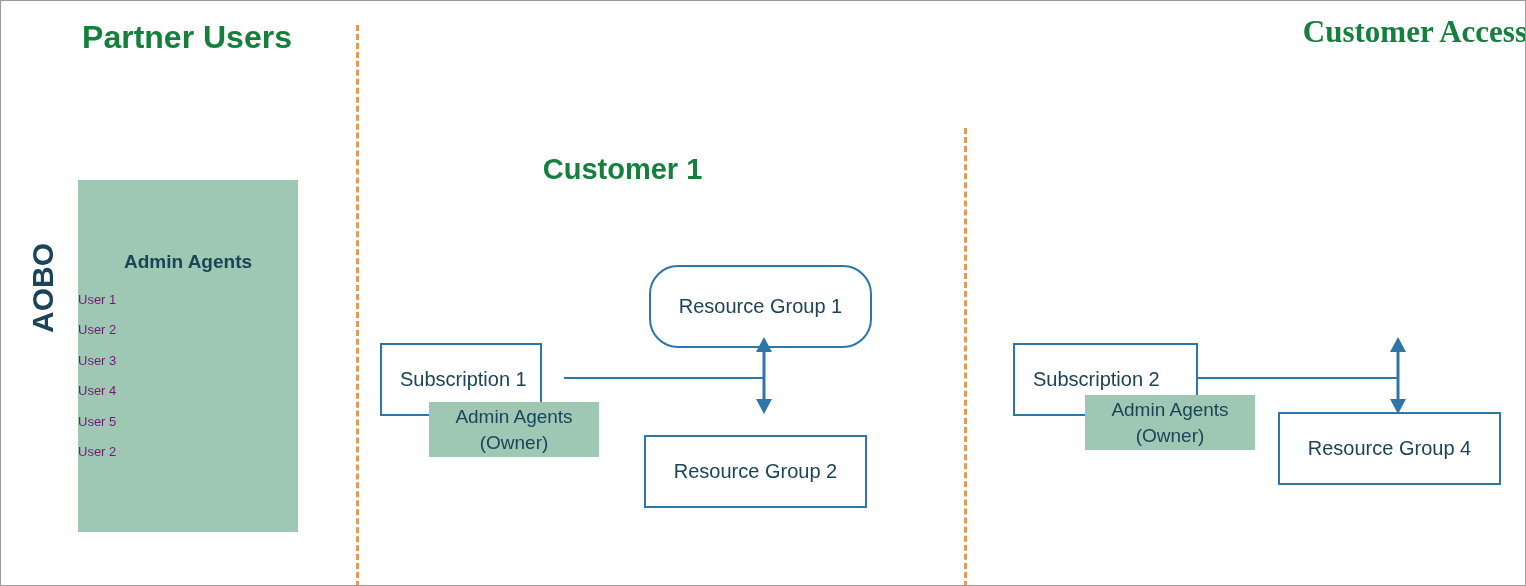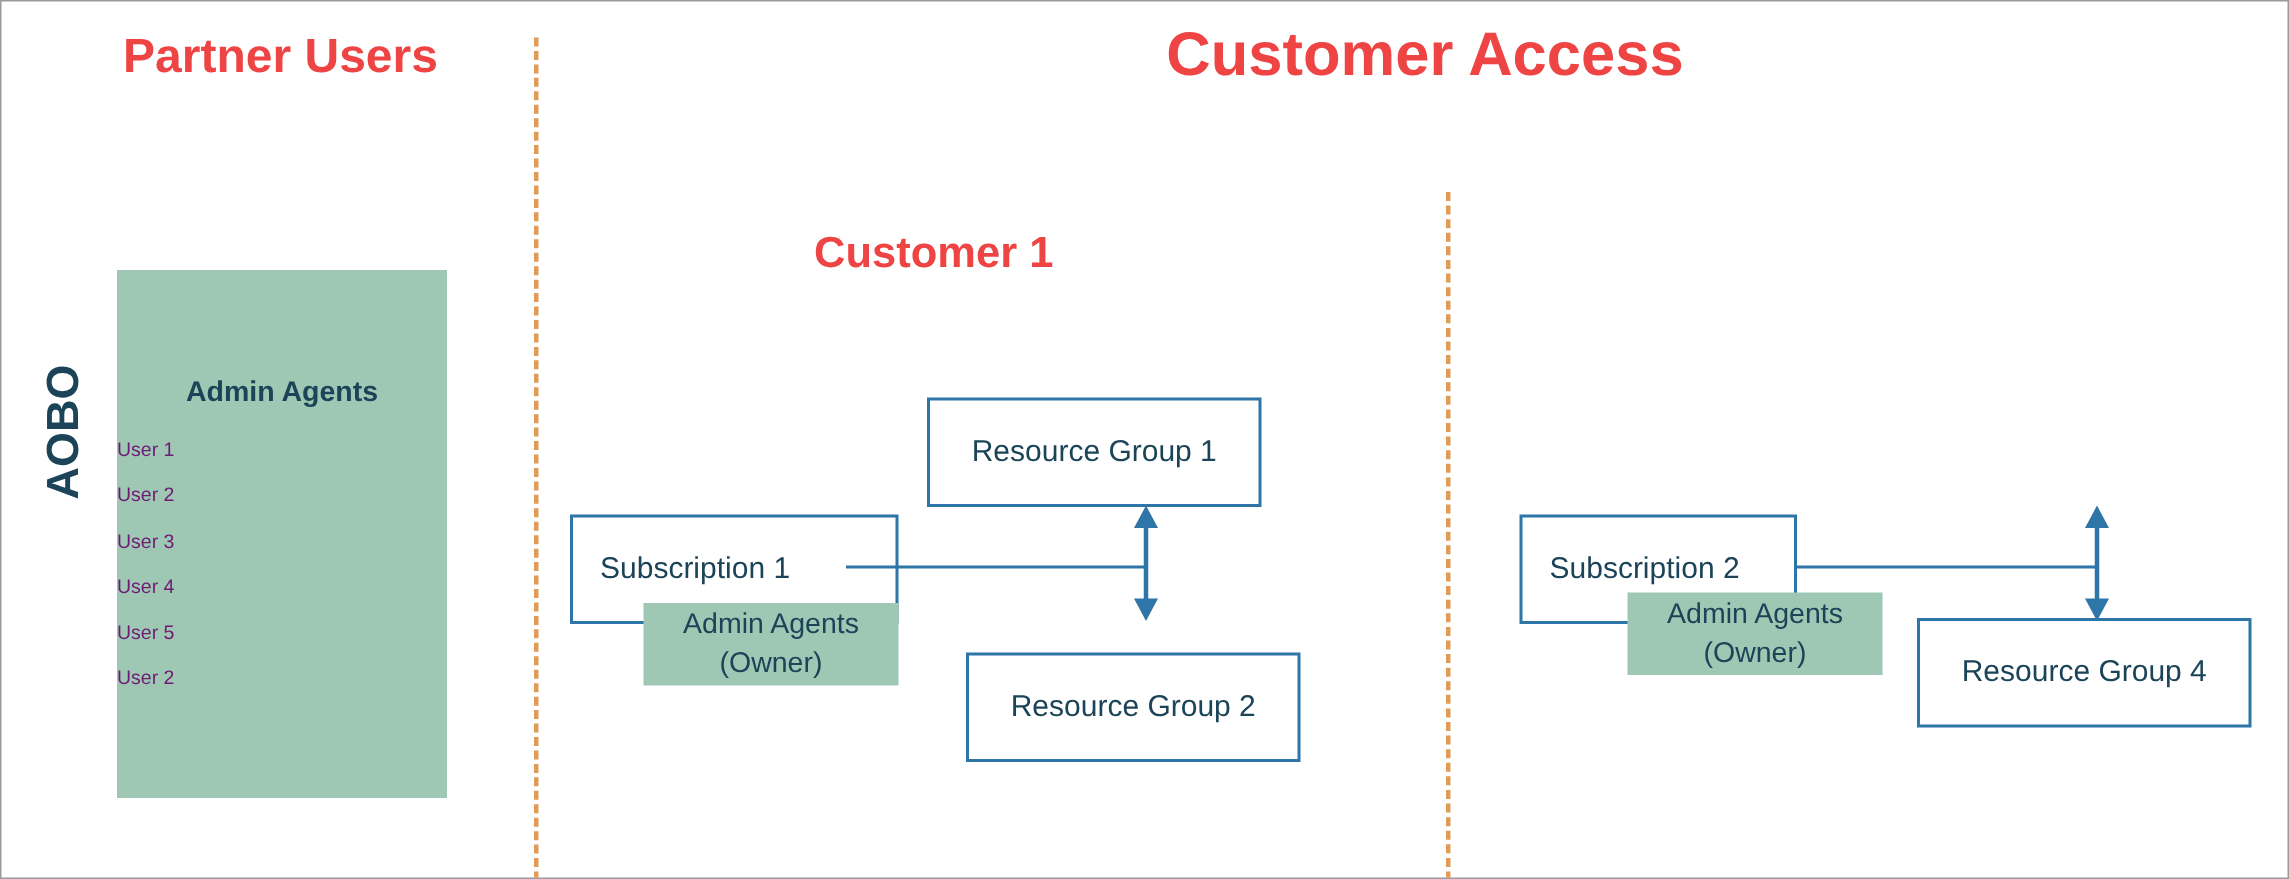--- a/index.html
+++ b/index.html
@@ -17,38 +17,39 @@
     height: 586px;
     background: #ffffff;
     border: 1px solid #9a9a9a;
     box-sizing: border-box;
     overflow: hidden;
   }
 
   
   .hdr {
     position: absolute;
-    color: #ef4444;
+    color: #15803d;
     font-weight: bold;
     white-space: nowrap;
     line-height: 1;
   }
   #hdr-partner-users {
     left: 0px;
     top: 20px;
     width: 372px;
     text-align: center;
     font-size: 32px;
   }
   #hdr-customer-access {
     left: 372px;
     top: 15px;
     width: 1154px;
-    text-align: center;
-    font-size: 41px;
+    text-align: right;
+    font-size: 31px;
+    font-family: Liberation Serif, serif;
   }
   #hdr-customer-1 {
     left: 378px;
     top: 154px;
     width: 487px;
     text-align: center;
     font-size: 29px;
   }
   #hdr-customer-2 {
     left: 1010px;
@@ -136,24 +137,24 @@
     color: #1B4458;
     font-size: 20px;
     display: flex;
     align-items: center;
     justify-content: center;
     text-align: center;
     line-height: 1.15;
   }
 
   
-  #box-rg1 { left: 617px; top: 264px; width: 223px; height: 73px; }
+  #box-rg1 { left: 648px; top: 264px; width: 223px; height: 83px; border-radius: 29px; }
   #box-rg2 { left: 643px; top: 411px; width: 223px; height: 73px; margin-top: 23px; }
   #box-sub1 {
-    left: 379px; top: 342px; width: 219px; height: 73px;
+    left: 379px; top: 342px; width: 162px; height: 73px;
     justify-content: flex-start; padding-left: 18px; text-align: center;
   }
   
   #box-rg3 { left: 1277px; top: 264px; width: 223px; height: 73px; }
   #box-rg4 { left: 1277px; top: 411px; width: 223px; height: 73px; }
   #box-sub2 {
     left: 1012px; top: 342px; width: 185px; height: 73px;
     justify-content: flex-start; padding-left: 18px; text-align: left;
   }
 

